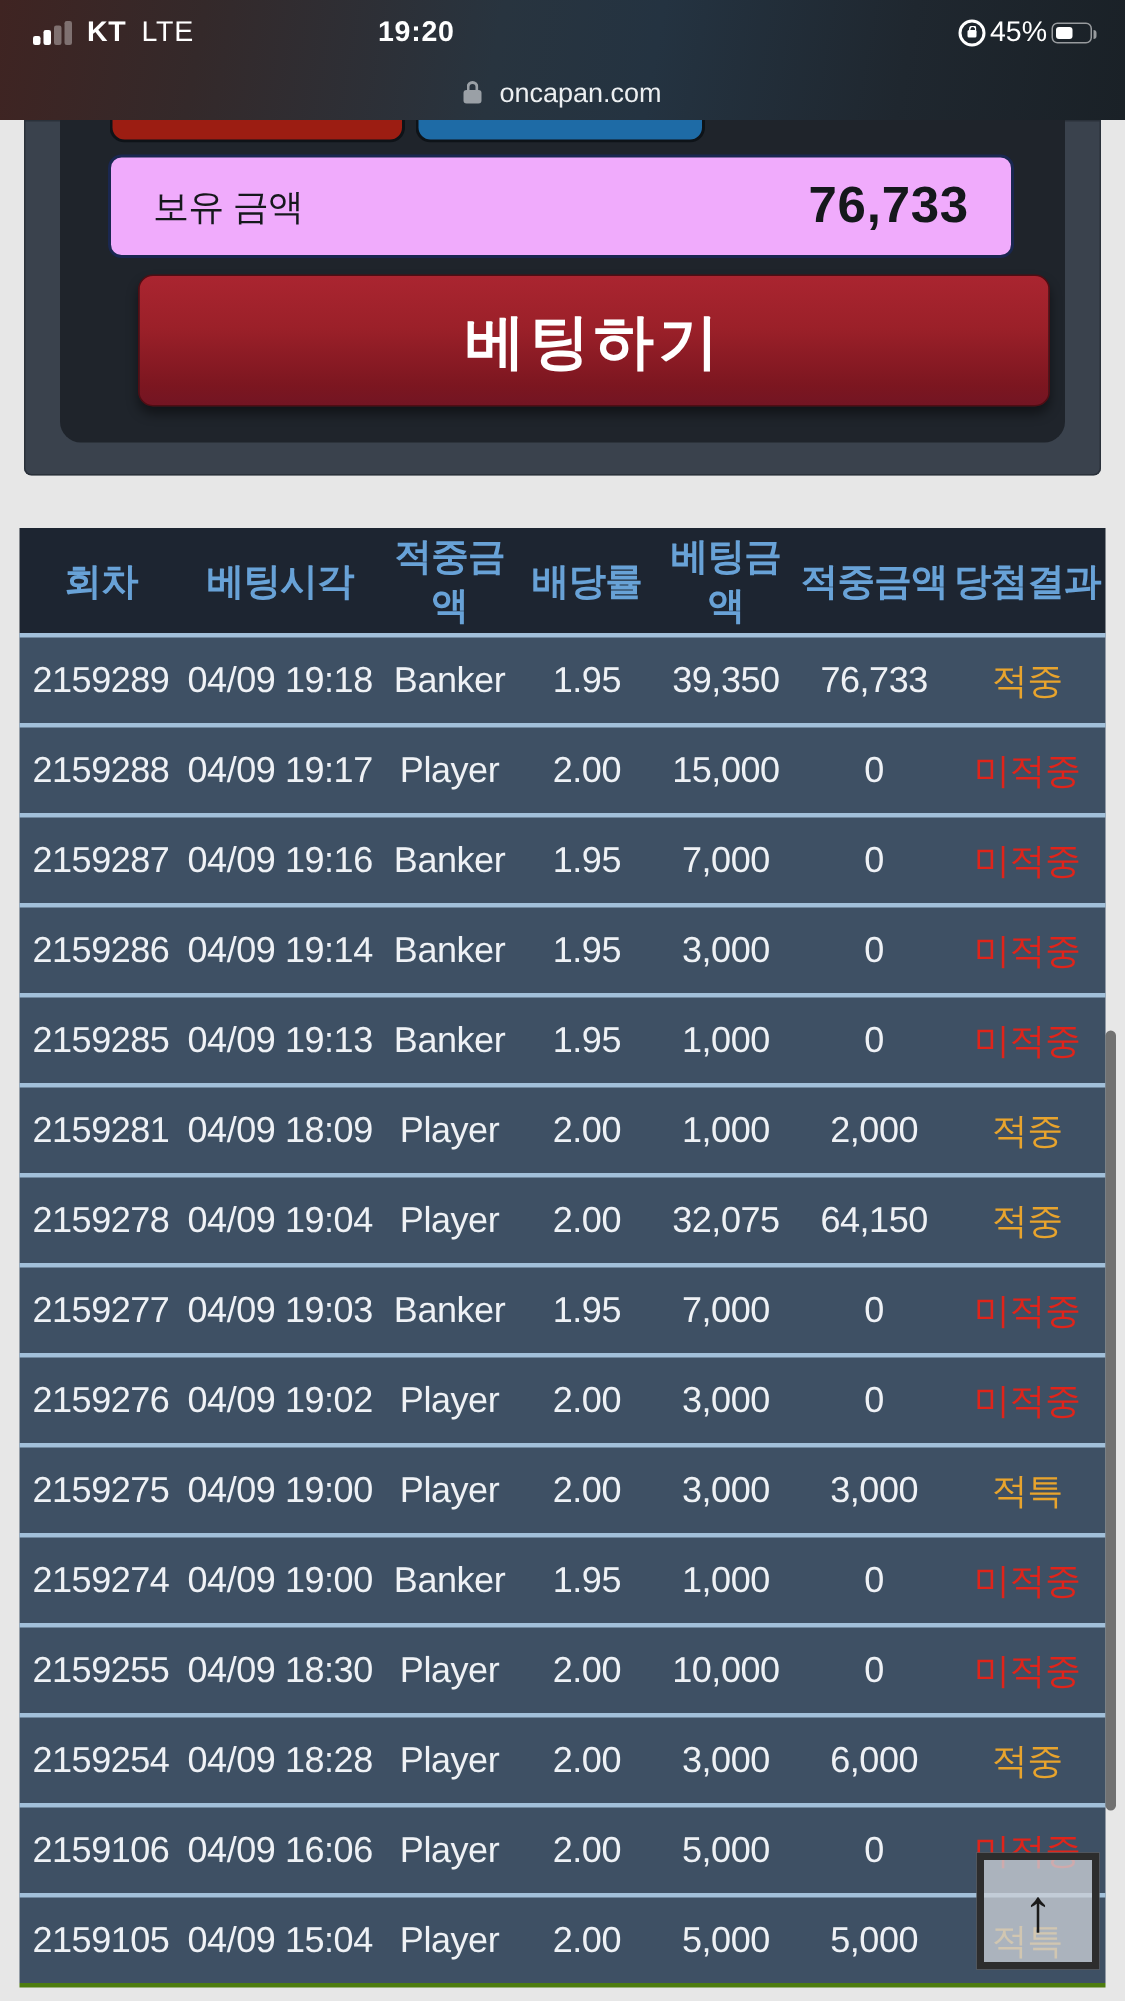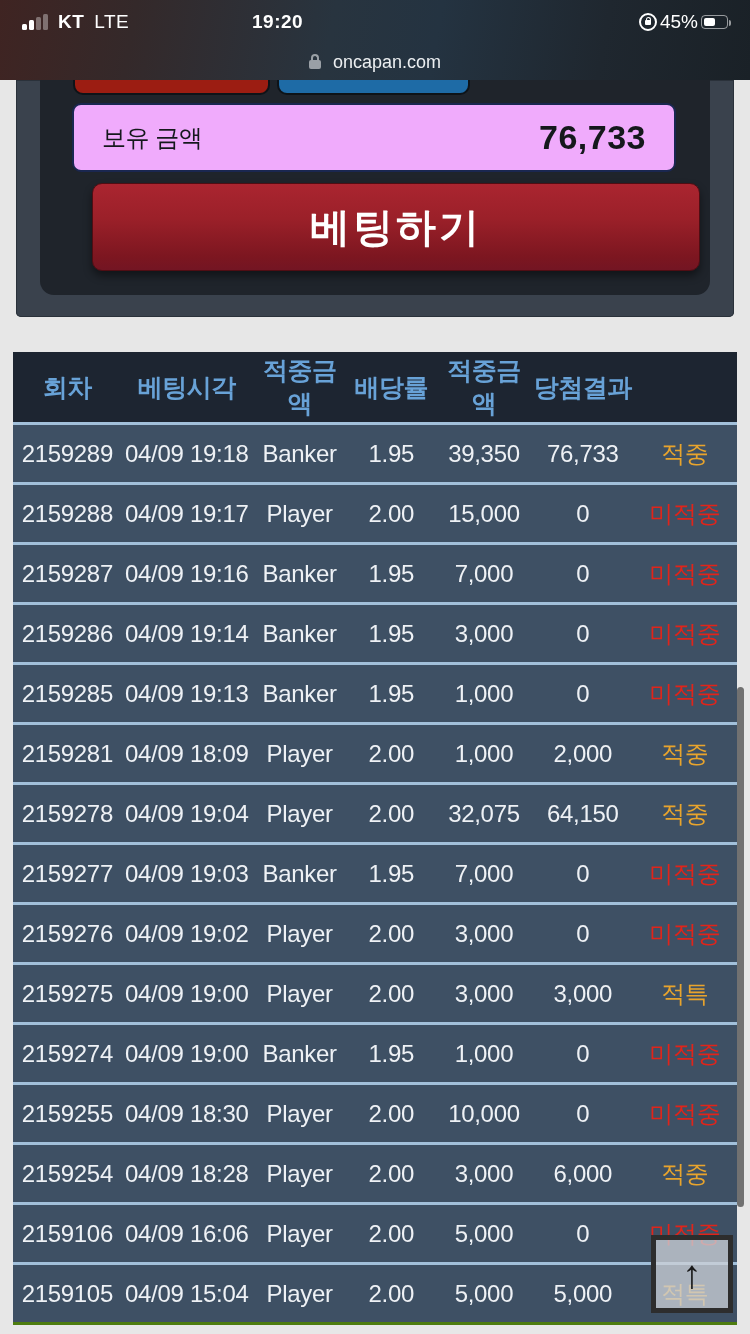--- a/index.html
+++ b/index.html
@@ -160,20 +160,21 @@
       <div class="bet-button">베팅하기</div>
     </div>
   </div>
 
   <div class="history">
     <div class="t-head">
         <span>회차</span>
         <span>베팅시각</span>
         <span>적중금액</span>
         <span>배당률</span>
+        <span>베팅금액</span>
         <span>적중금액</span>
         <span>당첨결과</span>
       </div>
     <div>
         <div class="t-row">
           <span>2159289</span>
           <span>04/09 19:18</span>
           <span>Banker</span>
           <span>1.95</span>
           <span>39,350</span>

